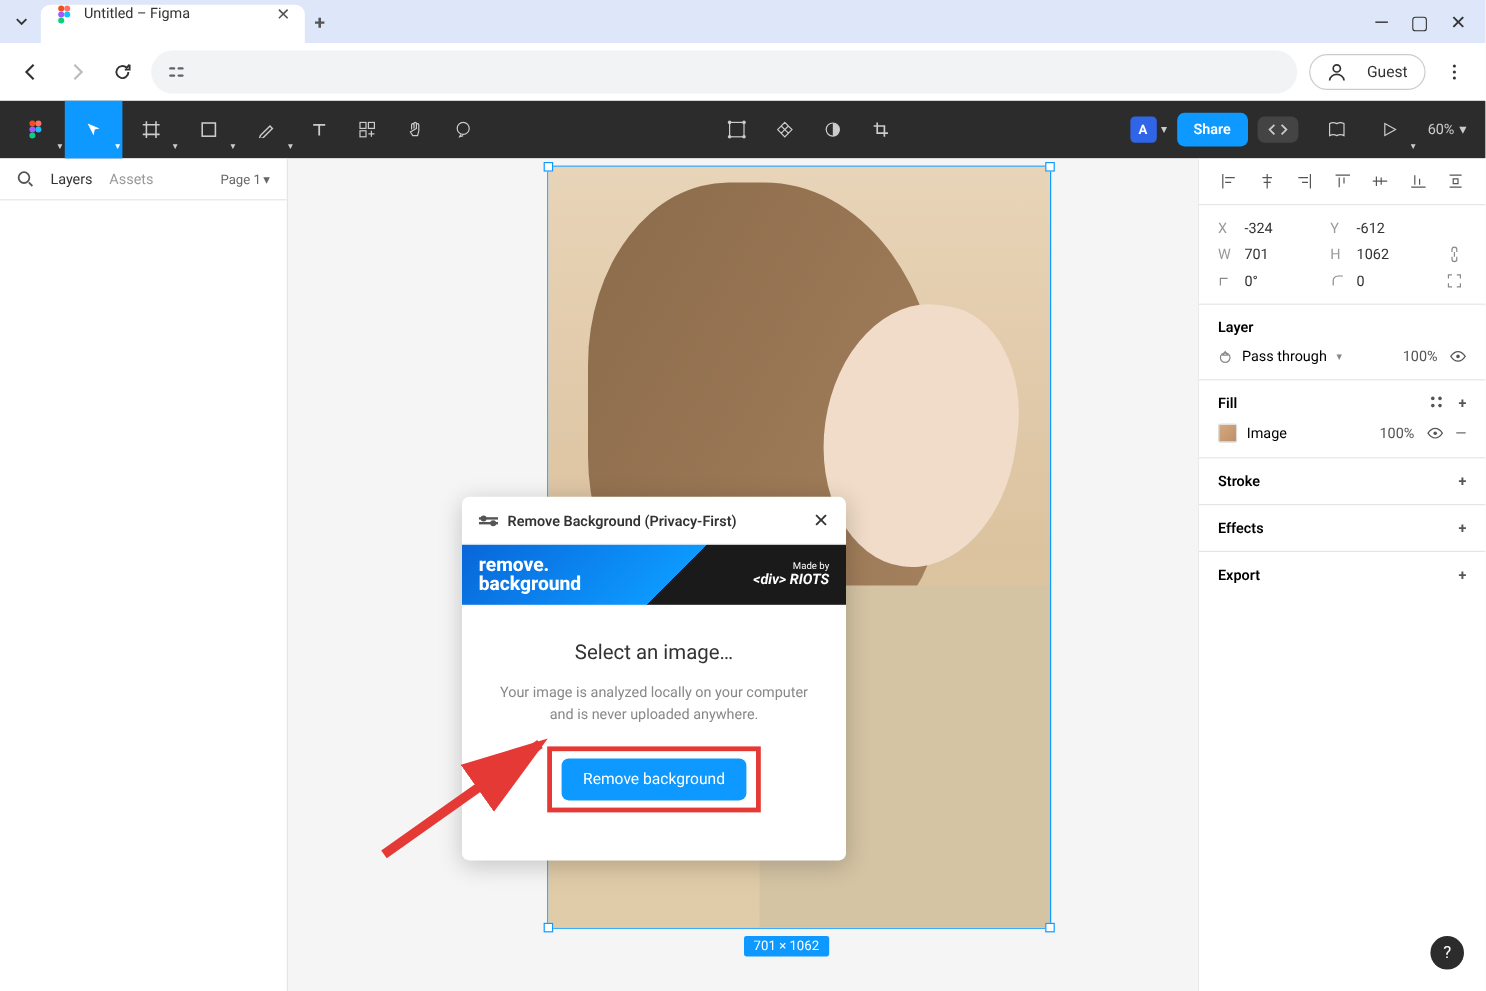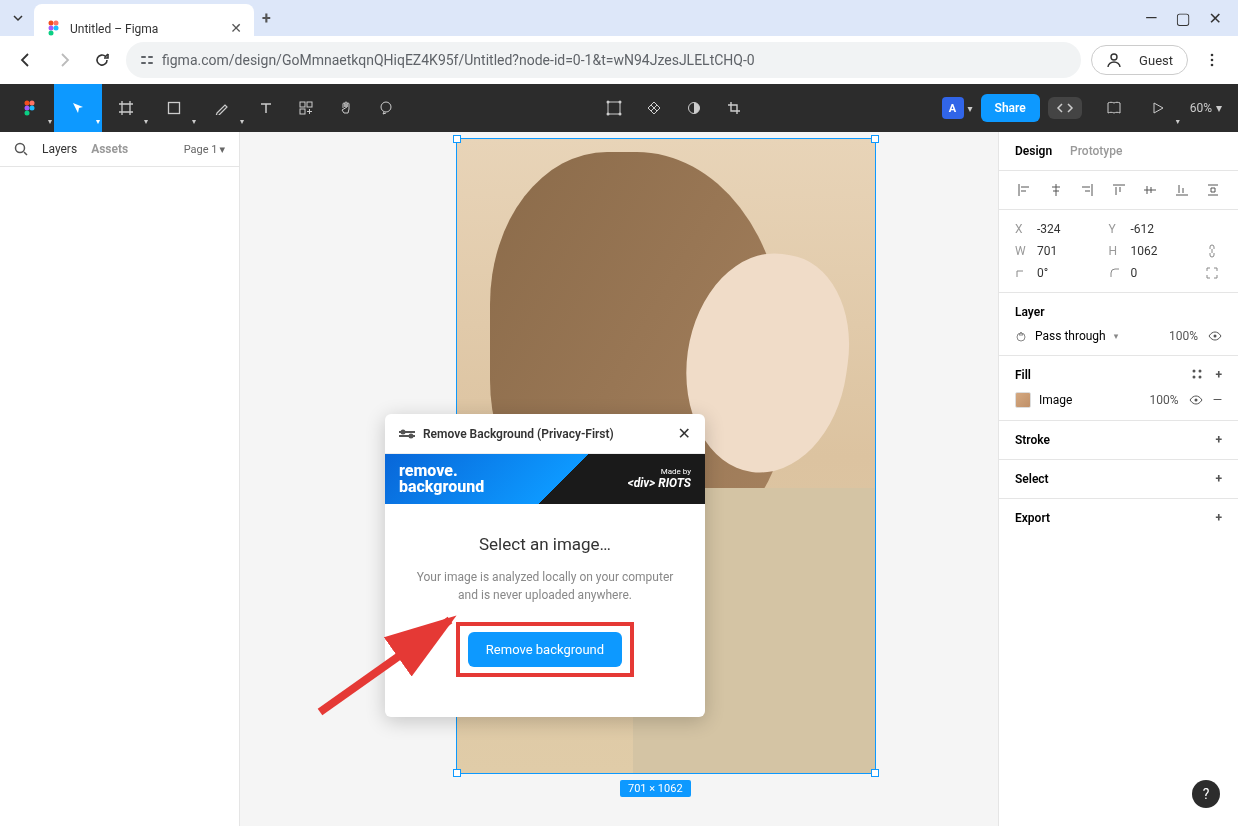--- a/index.html
+++ b/index.html
@@ -1,19 +1,19 @@
 <!DOCTYPE html>
 <html><head>
 <meta charset="utf-8">
 <style>
 *{margin:0;padding:0;box-sizing:border-box;font-family:-apple-system,BlinkMacSystemFont,"Segoe UI",Roboto,sans-serif}
 body{width:1238px;height:826px;overflow:hidden;background:#fff;position:relative}
 .browser-chrome{background:#dde7f9;height:36px;display:flex;align-items:center;padding:0 8px}
 .tab-dropdown{width:20px;height:20px;display:flex;align-items:center;justify-content:center;margin-right:6px;cursor:pointer}
-.tab{background:#fff;border-radius:8px 8px 0 0;height:32px;display:flex;align-items:flex-end;padding:0 12px;gap:8px;min-width:220px;margin-top:4px}
+.tab{background:#fff;border-radius:8px 8px 0 0;height:32px;display:flex;align-items:flex-start;padding:0 12px;gap:8px;min-width:220px;margin-top:4px}
 .tab-favicon{width:16px;height:16px;border-radius:3px}
 .tab-title{font-size:12px;color:#333;flex:1}
 .tab-close{color:#555;cursor:pointer;font-size:14px}
 .new-tab{color:#555;padding:4px 8px;cursor:pointer;font-weight:bold;font-size:16px}
 .browser-controls{margin-left:auto;display:flex;gap:18px;padding-right:8px}
 .browser-controls span{cursor:pointer;color:#333}
 .addr-bar{background:#fff;height:48px;display:flex;align-items:center;padding:0 12px;gap:10px}
 .nav-btn{width:28px;height:28px;display:flex;align-items:center;justify-content:center;color:#555;cursor:pointer}
 .nav-btn.disabled{color:#bbb}
 .url-field{flex:1;background:#f1f3f4;border-radius:20px;height:36px;display:flex;align-items:center;padding:0 14px;gap:8px;font-size:14px;color:#5f6368}
@@ -26,21 +26,21 @@
 .tb-btn .caret{position:absolute;right:2px;bottom:6px;font-size:8px;color:#ccc}
 .tb-spacer{flex:1}
 .avatar-badge{width:22px;height:22px;border-radius:4px;background:#3165e8;color:#fff;font-size:11px;font-weight:bold;display:flex;align-items:center;justify-content:center;margin-right:4px}
 .share-btn{background:#0D99FF;color:#fff;font-weight:600;font-size:12px;padding:7px 14px;border-radius:6px;cursor:pointer;margin:0 8px}
 .dev-btn{background:#444;padding:5px 8px;border-radius:6px;color:#ccc;cursor:pointer;margin-right:12px}
 .zoom-display{color:#ccc;font-size:12px;margin-left:8px;margin-right:10px;cursor:pointer;display:flex;align-items:center;gap:4px}
 .main-area{display:flex;height:calc(826px - 36px - 48px - 48px)}
 .left-panel{width:240px;border-right:1px solid #e5e5e5;background:#fff}
 .panel-header{display:flex;align-items:center;padding:10px 14px;gap:14px;border-bottom:1px solid #e5e5e5}
 .panel-tab{font-size:12px;font-weight:400;color:#333;cursor:pointer}
-.panel-tab.inactive{color:#999;font-weight:700}
+.panel-tab.inactive{color:#999;font-weight:400}
 .page-select{margin-left:auto;font-size:11px;color:#666;cursor:pointer;display:flex;align-items:center;gap:2px}
 .layer-item{display:flex;align-items:center;padding:6px 14px;gap:8px;font-size:12px;cursor:pointer;background:#e5f1ff}
 .layer-icon{width:14px;height:14px;display:flex;align-items:center;justify-content:center;color:#555}
 .canvas{flex:1;background:#f5f5f5;position:relative;overflow:hidden}
 .selected-image{position:absolute;left:216px;top:6px;width:420px;height:636px;border:1px solid #0D99FF}
 .img-content{width:100%;height:100%;background:linear-gradient(180deg,#e8d4b8 0%,#dcc3a0 50%,#e0cca8 100%);position:relative;overflow:hidden}
 .face{position:absolute;left:55%;top:18%;width:160px;height:220px;background:#f0dcc8;border-radius:50% 45% 50% 50%;transform:rotate(8deg)}
 .hair1{position:absolute;left:8%;top:2%;width:70%;height:60%;background:linear-gradient(120deg,#8b6b4a,#a5815e);border-radius:40% 50% 30% 40%}
 .shirt{position:absolute;left:42%;bottom:0;right:-4%;height:45%;background:#d4c4a4;border-radius:20% 8% 0 0}
 .handle{width:8px;height:8px;background:#fff;border:1px solid #0D99FF;position:absolute}
@@ -125,21 +125,20 @@
         <path d="M14 2v4h-4" stroke="#333" stroke-width="1.6" fill="none"></path>
       </svg>
   </div>
   <div class="url-field">
     <svg width="14" height="14" viewBox="0 0 14 14">
         <rect x="1" y="3" width="5" height="2" rx="1" fill="#5f6368"></rect>
         <rect x="1" y="9" width="5" height="2" rx="1" fill="#5f6368"></rect>
         <rect x="8" y="3" width="5" height="2" rx="1" fill="#5f6368"></rect>
         <rect x="8" y="9" width="5" height="2" rx="1" fill="#5f6368"></rect>
       </svg>
-    <span class="url-text">figma.com/design/GoMmnaetkqnQHiqEZ4K95f/Untitled?node-id=0-1&amp;t=wN94JzesJLELtCHQ-0</span>
   </div>
   <div class="guest-badge">
     <svg width="16" height="16" viewBox="0 0 16 16">
         <circle cx="8" cy="5" r="3" fill="none" stroke="#333" stroke-width="1.4"></circle>
         <path d="M2 15c0-3 3-5 6-5s6 2 6 5" fill="none" stroke="#333" stroke-width="1.4"></path>
       </svg>
     <span>Guest</span>
   </div>
   <div class="nav-btn">
     <svg width="14" height="14" viewBox="0 0 14 14">
@@ -323,24 +322,20 @@
       <defs>
           <marker id="ah" markerWidth="10" markerHeight="10" refX="8" refY="3" orient="auto">
             <path d="M0 0L9 3L0 6z" fill="#e53935"></path>
           </marker>
         </defs>
       <line x1="10" y1="110" x2="140" y2="18" stroke="#e53935" stroke-width="8" marker-end="url(#ah)"></line>
     </svg>
   </div>
 
   <div class="right-panel">
-    <div class="rp-tabs">
-      <span class="rp-tab">Design</span>
-      <span class="rp-tab inactive">Prototype</span>
-    </div>
     <div class="align-row">
       <span class="align-ic">
           <svg width="14" height="14" viewBox="0 0 14 14">
             <path d="M2 1v12M4 4h8M4 8h5" stroke="#555"></path>
           </svg>
         </span>
       <span class="align-ic">
           <svg width="14" height="14" viewBox="0 0 14 14">
             <path d="M7 1v12M3 4h8M4 8h6" stroke="#555"></path>
           </svg>
@@ -453,21 +448,21 @@
     <div class="section">
         <div class="sec-head">
           <span>Stroke</span>
           <span class="actions">
             <span style="cursor:pointer;font-weight:bold">+</span>
           </span>
         </div>
       </div>
     <div class="section">
         <div class="sec-head">
-          <span>Select</span>
+          <span>Effects</span>
           <span class="actions">
             <span style="cursor:pointer;font-weight:bold">+</span>
           </span>
         </div>
       </div>
     <div class="section">
         <div class="sec-head">
           <span>Export</span>
           <span class="actions">
             <span style="cursor:pointer;font-weight:bold">+</span>

